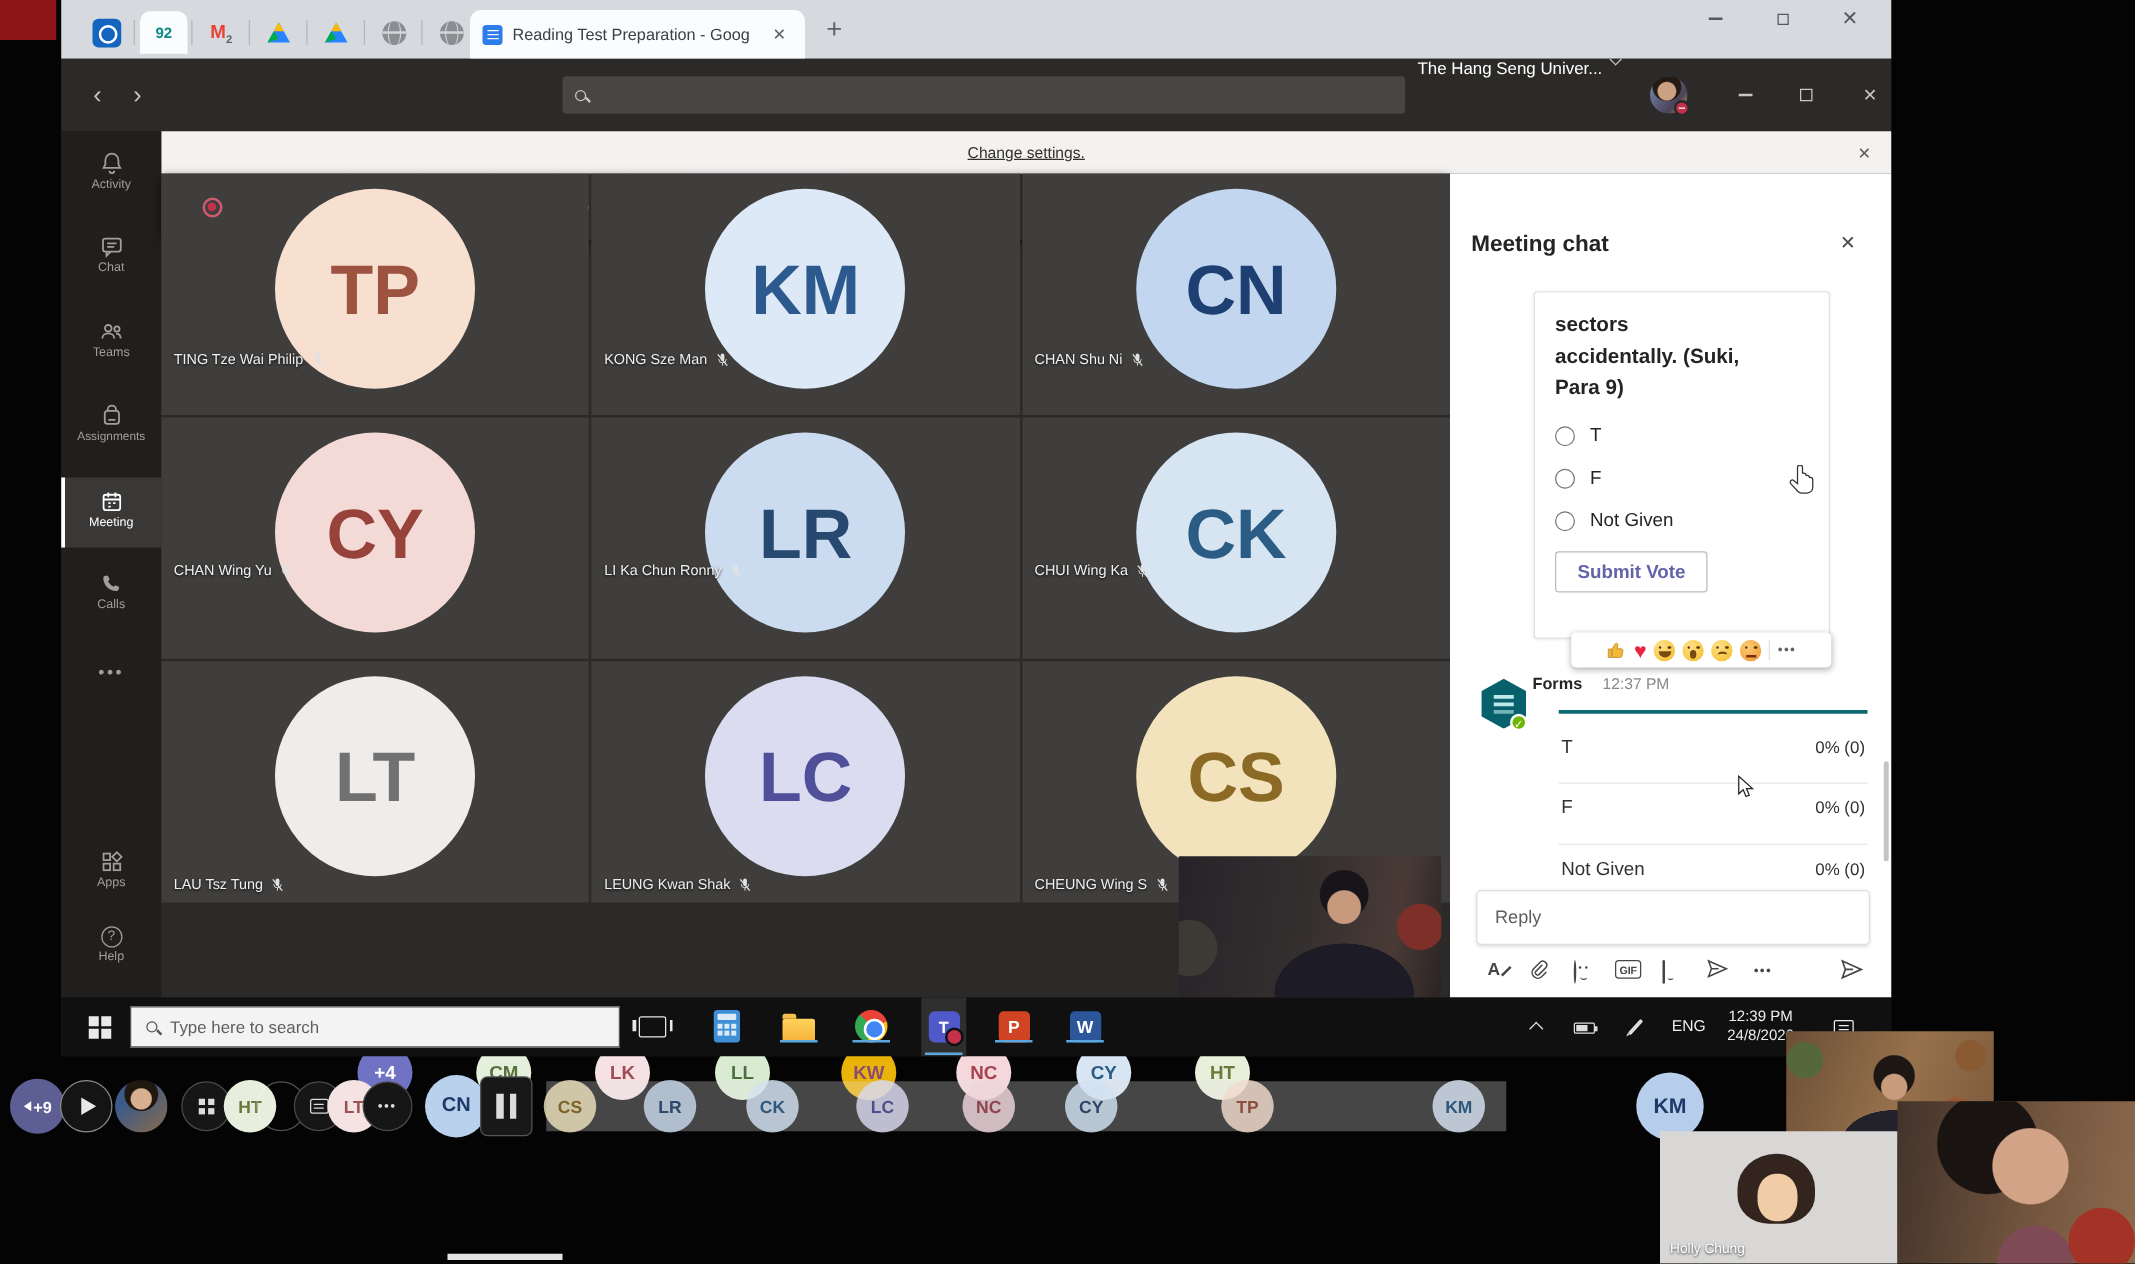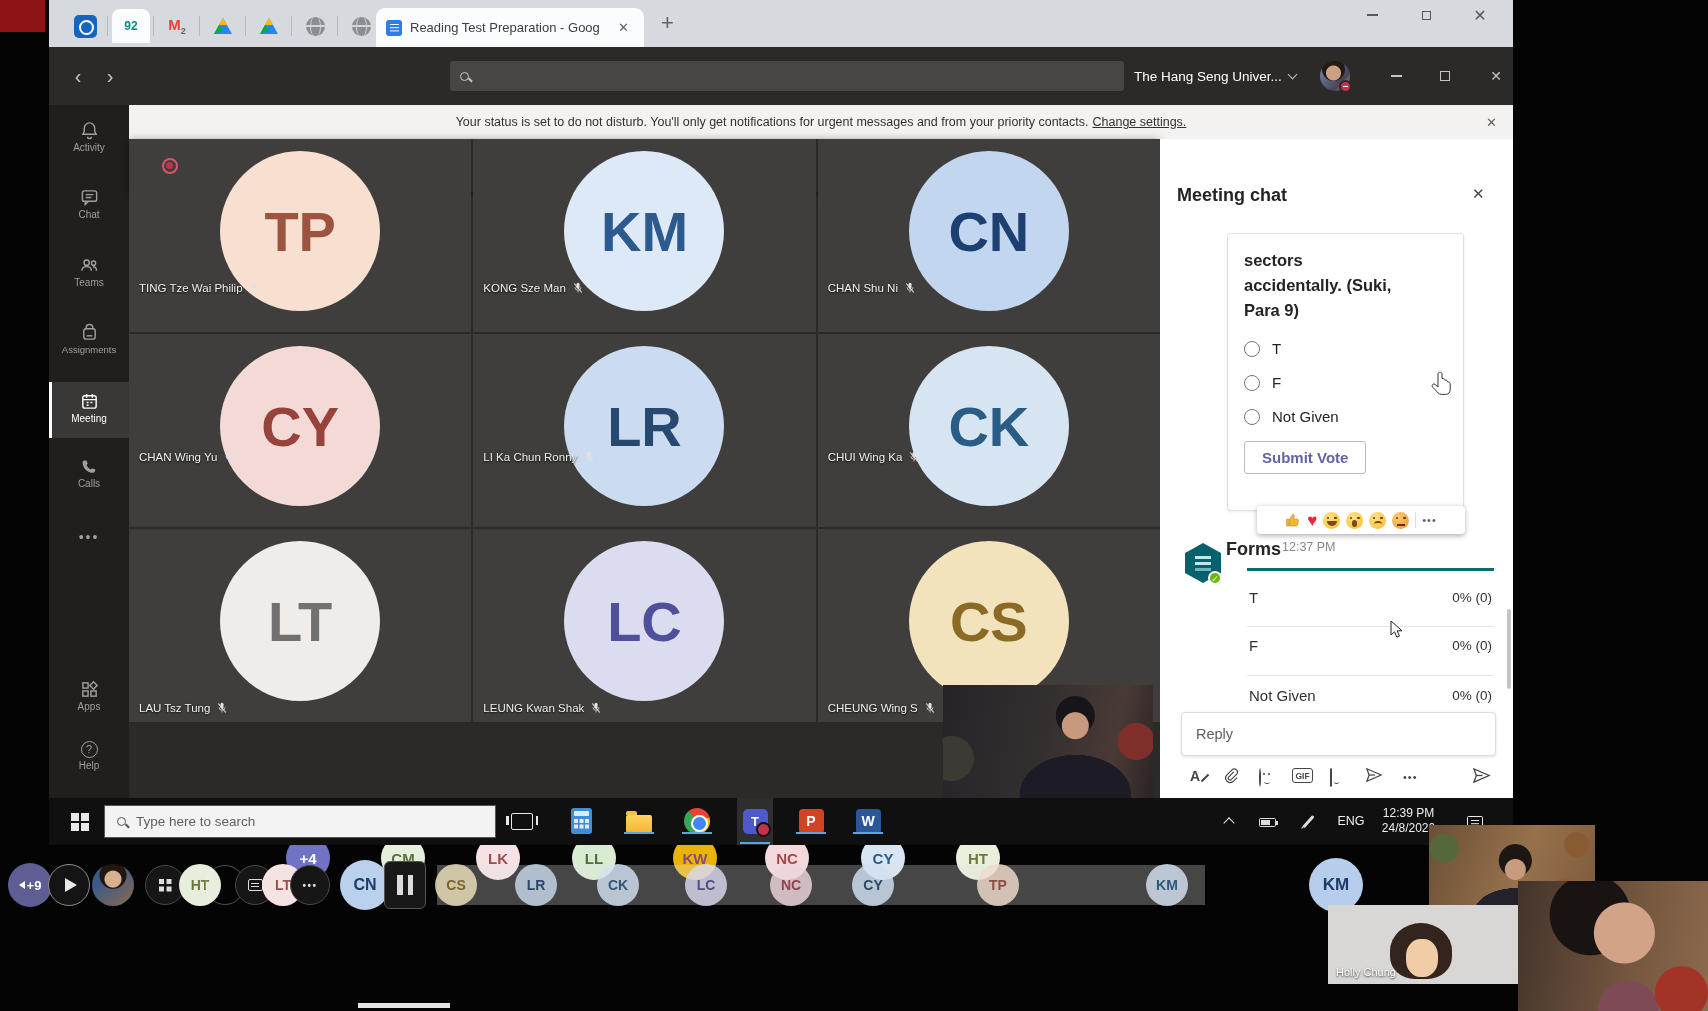--- a/index.html
+++ b/index.html
@@ -1,19 +1,19 @@
 <!DOCTYPE html>
 <html><head>
 <meta charset="utf-8">
 <style>
   *{margin:0;padding:0;box-sizing:border-box}
   body{background:#000;font-family:"Liberation Sans",sans-serif}
   #root{position:relative;width:1708px;height:1011px;background:#040404;overflow:hidden}
   .abs{position:absolute}
-  .flex{display:flex;align-items:center}
+  .flex{display:flex;align-items:flex-start}
   .cc{display:flex;align-items:center;justify-content:center}
 
   
   #redblock{left:0;top:0;width:45px;height:32px;background:#8c1417}
   #desktop{left:49px;top:0;width:1464px;height:845px;background:#1b1a19}
 
   
   #tabstrip{left:0;top:0;width:1464px;height:47px;background:#d6d9dd}
   .ptab{height:34px;top:9px;display:flex;align-items:center;justify-content:center}
   .psep{width:1px;height:20px;background:#b4b7bb;top:16px}
@@ -115,21 +115,21 @@
   .emo.sad::after{content:"";position:absolute;left:4.5px;bottom:1.5px;width:8px;height:4.5px;border-top:2px solid #7a4a12;border-radius:50% 50% 0 0}
   .emo.angry{background:radial-gradient(circle at 35% 30%,#ffca74,#f0a743 70%,#d98430)}
   .emo.angry::after{content:"";position:absolute;left:4.5px;bottom:3px;width:8px;height:2px;background:#7a2a10}
   .heartg{color:#e8263d;font-size:17px;line-height:17px}
   .pilldiv{width:1px;height:16px;background:#e0e0e0}
   .pillmore{color:#616161;font-size:11px;letter-spacing:1px}
   
   #fhex{position:absolute;left:25px;top:404px;width:36px;height:40px;background:#07616d;clip-path:polygon(50% 0,100% 25%,100% 75%,50% 100%,0 75%,0 25%)}
   #fhex::after{content:"";position:absolute;left:10px;top:13px;width:16px;height:3px;background:#bfe8ea;box-shadow:0 6px 0 #bfe8ea,0 12px 0 rgba(191,232,234,.6)}
   #fbadge{position:absolute;left:48px;top:432px;width:14px;height:14px;border-radius:50%;background:#6bb700;border:2px solid #fff;color:#fff;font-size:9px;text-align:center;line-height:13px}
-  #fsender{position:absolute;left:66px;top:400px;font-size:18px;color:#252423;font-weight:bold}
+  #fsender{position:absolute;left:66px;top:400px;font-size:13px;color:#252423;font-weight:bold}
   #ftime{position:absolute;left:122px;top:401px;font-size:12.5px;color:#8a8886}
   #tealbar{position:absolute;left:87px;top:429px;width:247px;height:3px;background:#0b6a72}
   .rrow{position:absolute;left:89px;width:243px;display:flex;justify-content:space-between;align-items:center}
   .rlab{font-size:15px;color:#323130}
   .rval{font-size:13.5px;color:#323130}
   .rsep{position:absolute;left:87px;width:247px;height:1px;background:#e8e6e4}
   
   #replybox{position:absolute;left:21px;top:573px;width:315px;height:44px;border:1px solid #dfdddb;border-radius:4px;background:#fff;box-shadow:0 1px 3px rgba(0,0,0,.12);display:flex;align-items:center;padding-left:14px}
   #replybox input{border:none;outline:none;font-size:14.5px;width:92%;color:#323130;font-family:"Liberation Sans",sans-serif}
   #replybox input::placeholder{color:#605e5c}
@@ -205,21 +205,21 @@
 
   
   #camA{left:1429px;top:825px;width:166px;height:89px;background:
     radial-gradient(circle at 52% 50%,#c89b7d 0 10px,transparent 11px),
     radial-gradient(circle at 52% 40%,#1c1713 0 16px,transparent 17px),
     radial-gradient(ellipse 42px 26px at 52% 100%,#23222b 0 99%,transparent 100%),
     radial-gradient(circle at 9% 26%,#55683c 0 14px,transparent 15px),
     radial-gradient(circle at 89% 22%,#8a5a33 0 12px,transparent 13px),
     radial-gradient(circle at 82% 76%,#99582f 0 14px,transparent 15px),
     linear-gradient(110deg,#6b4f36,#97714c 55%,#7c5a3c)}
-  #camB{left:1328px;top:905px;width:190px;height:79px;background:#d8d7d6}
+  #camB{left:1328px;top:905px;width:190px;height:106px;background:#d8d7d6}
   .chair{position:absolute;left:62px;top:18px;width:62px;height:56px;border-radius:50% 50% 40% 40%;background:#33241d}
   .cface{position:absolute;left:78px;top:34px;width:32px;height:38px;border-radius:45%;background:#f0cda6}
   #hollylabel{position:absolute;left:8px;bottom:6px;color:#fff;font-size:11px;text-shadow:0 1px 2px rgba(0,0,0,.8)}
   #camC{left:1518px;top:881px;width:190px;height:130px;background:
     radial-gradient(circle at 56% 40%,#d2a387 0 30px,transparent 31px),
     radial-gradient(circle at 38% 26%,#191311 0 40px,transparent 41px),
     radial-gradient(circle at 86% 86%,#a33227 0 26px,transparent 27px),
     radial-gradient(circle at 58% 100%,#7e4a56 0 30px,transparent 31px),
     linear-gradient(100deg,#42332b,#75573f 60%,#8d6a4e)}
   #seek{left:358px;top:1003px;width:92px;height:5px;background:#e4e4e4}
@@ -307,21 +307,20 @@
         </div>
       <div class="abs cc" style="left:1379px;top:0;width:34px;height:58px">
           <span class="tmax"></span>
         </div>
       <div class="abs cc tclose" style="left:1430px;top:0;width:34px;height:58px">
           <span>✕</span>
         </div>
     </div>
 
     <div id="banner" class="abs">
-      <span>Your status is set to do not disturb. You'll only get notifications for urgent messages and from your priority contacts.</span>
       <span class="lnk">Change settings.</span>
       <span id="bannerx">✕</span>
     </div>
 
     <div id="rail" class="abs">
       <div id="calblock"></div>
       <div class="ritem" style="top:16px">
         <svg width="19" height="19" viewBox="0 0 20 20" fill="none" stroke="#a19f9d" stroke-width="1.5">
             <path d="M10 2a5.5 5.5 0 0 0-5.5 5.5V11L3 14h14l-1.5-3V7.5A5.5 5.5 0 0 0 10 2z"></path>
             <path d="M8 16.5a2 2 0 0 0 4 0"></path>

